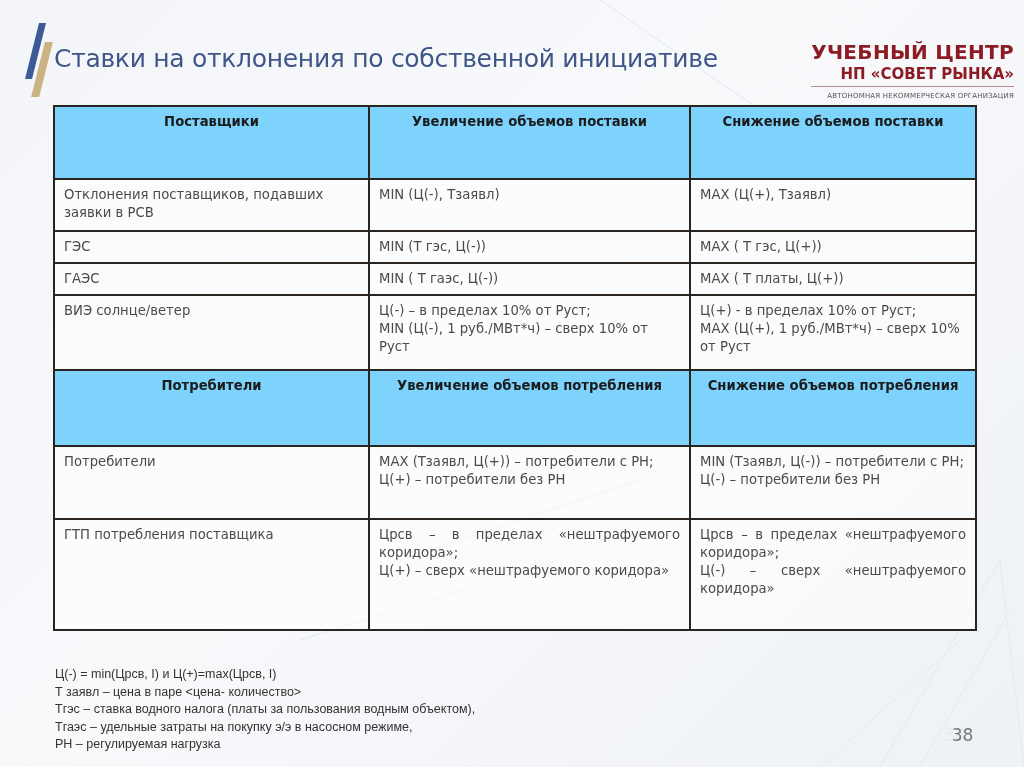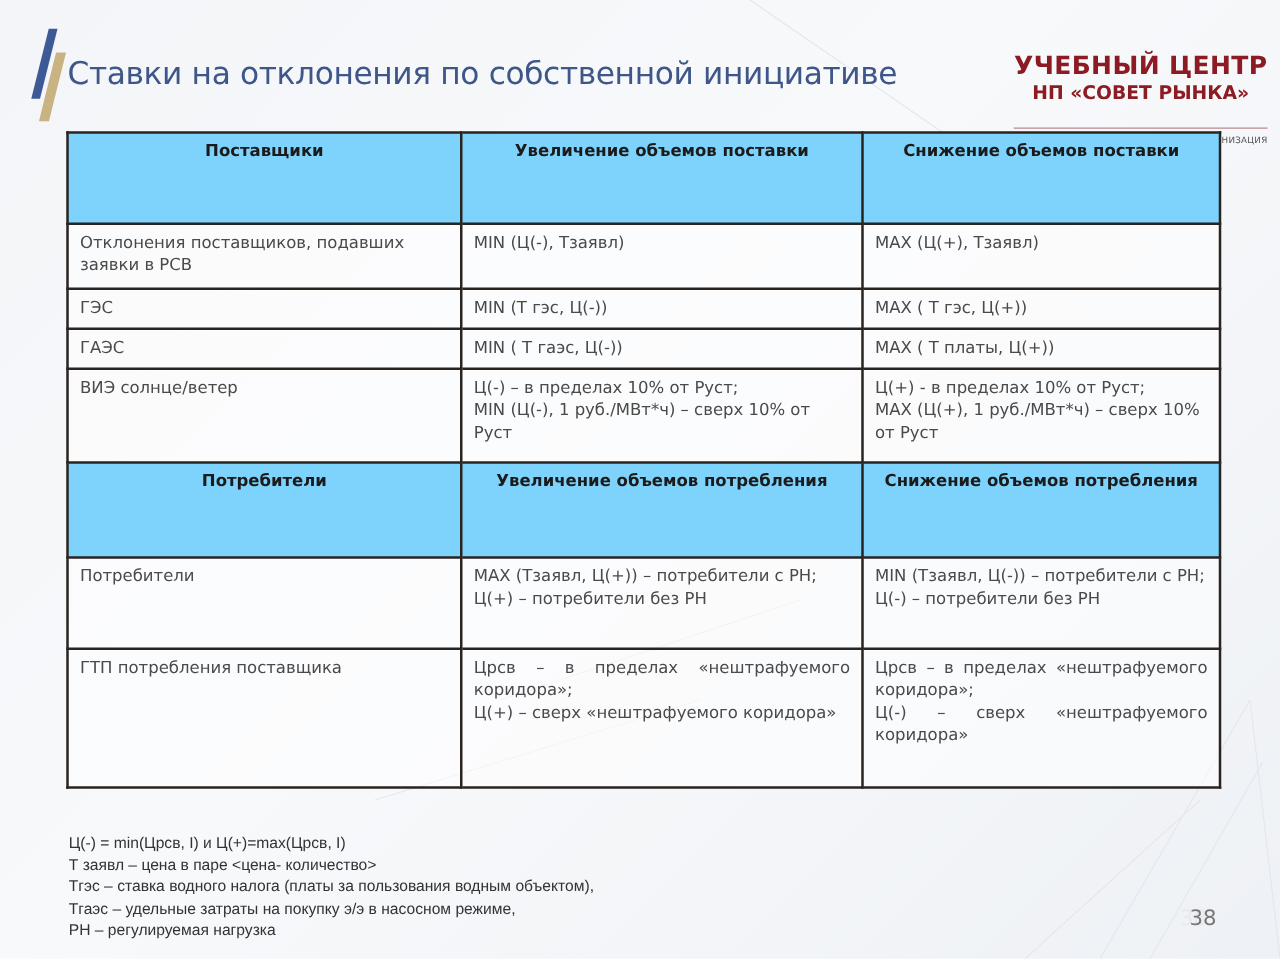--- a/index.html
+++ b/index.html
@@ -11,21 +11,21 @@
   .bg-lines { position:absolute; inset:0; pointer-events:none; }
   .accent-blue { position:absolute; left:32px; top:23px; width:7px; height:56px; background:#3d5a96; transform:skewX(-14deg); }
   .accent-gold { position:absolute; left:38px; top:42px; width:8px; height:55px; background:#c9b383; transform:skewX(-14deg); }
   .title {
     position:absolute; left:54px; top:44px; margin:0;
     font-family:"DejaVu Sans", sans-serif; font-size:25px; font-weight:normal;
     color:#3f5689; letter-spacing:-0.3px; white-space:nowrap;
   }
   .logo { position:absolute; right:10px; top:26px; text-align:right;margin-top:14px; }
   .logo .l1 { font-family:"DejaVu Sans", sans-serif; font-weight:bold; font-size:20px; color:#8c1b24; letter-spacing:0.3px; line-height:24px; }
-  .logo .l2 { font-family:"DejaVu Sans", sans-serif; font-weight:bold; font-size:15px; color:#8c1b24; line-height:20px; padding-bottom:18px; border-bottom:1px solid #b98a8f;text-align:center; }
+  .logo .l2 { font-family:"DejaVu Sans", sans-serif; font-weight:bold; font-size:15px; color:#8c1b24; line-height:20px; padding-bottom:2px; border-bottom:1px solid #b98a8f; }
   .logo .l3 { font-family:"DejaVu Sans", sans-serif; font-size:7px; color:#555; margin-top:5px; letter-spacing:0.2px; }
 
   table.main {
     position:absolute; left:53px; top:105px; width:922px;
     border-collapse:collapse; table-layout:fixed;
     font-family:"DejaVu Sans", sans-serif; font-size:13.2px; color:#4a4a4a;
   }
   table.main td { border:2px solid #2a2420; vertical-align:top; padding:6px 9px 6px 9px; line-height:18px; }
   td.hdr { background:#7dd3fc; color:#1b1b1b; font-weight:bold; text-align:center; }
   td.body { background:rgba(255,255,255,0.55); }

